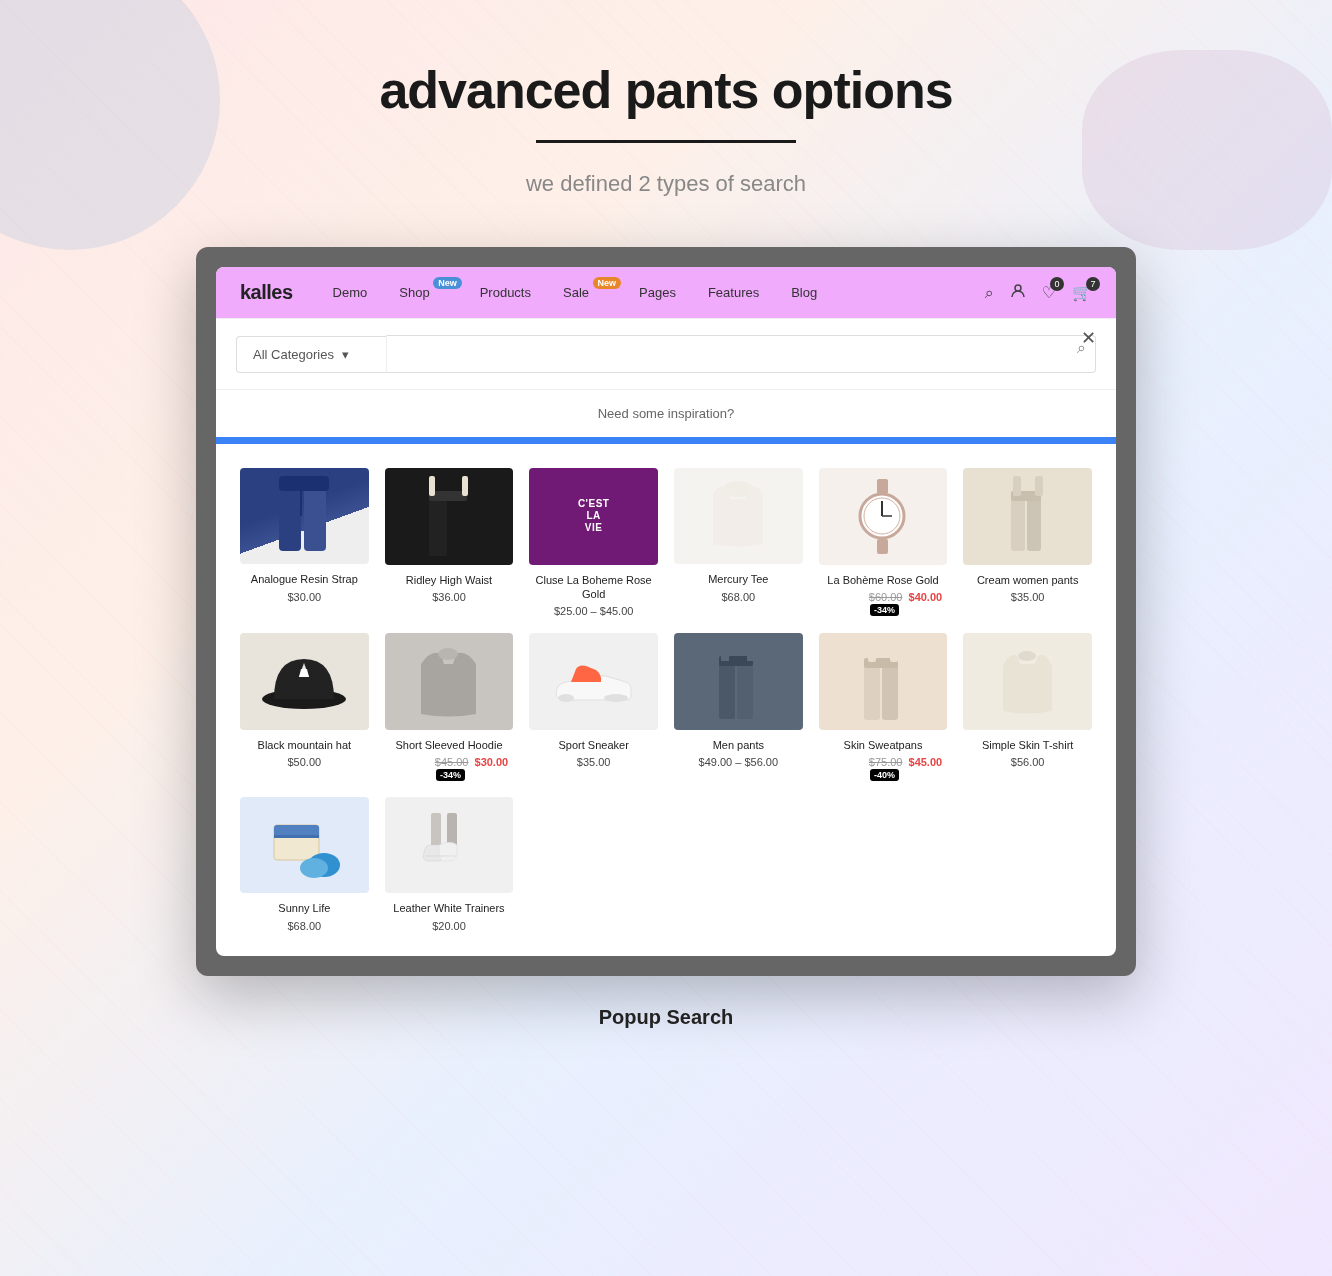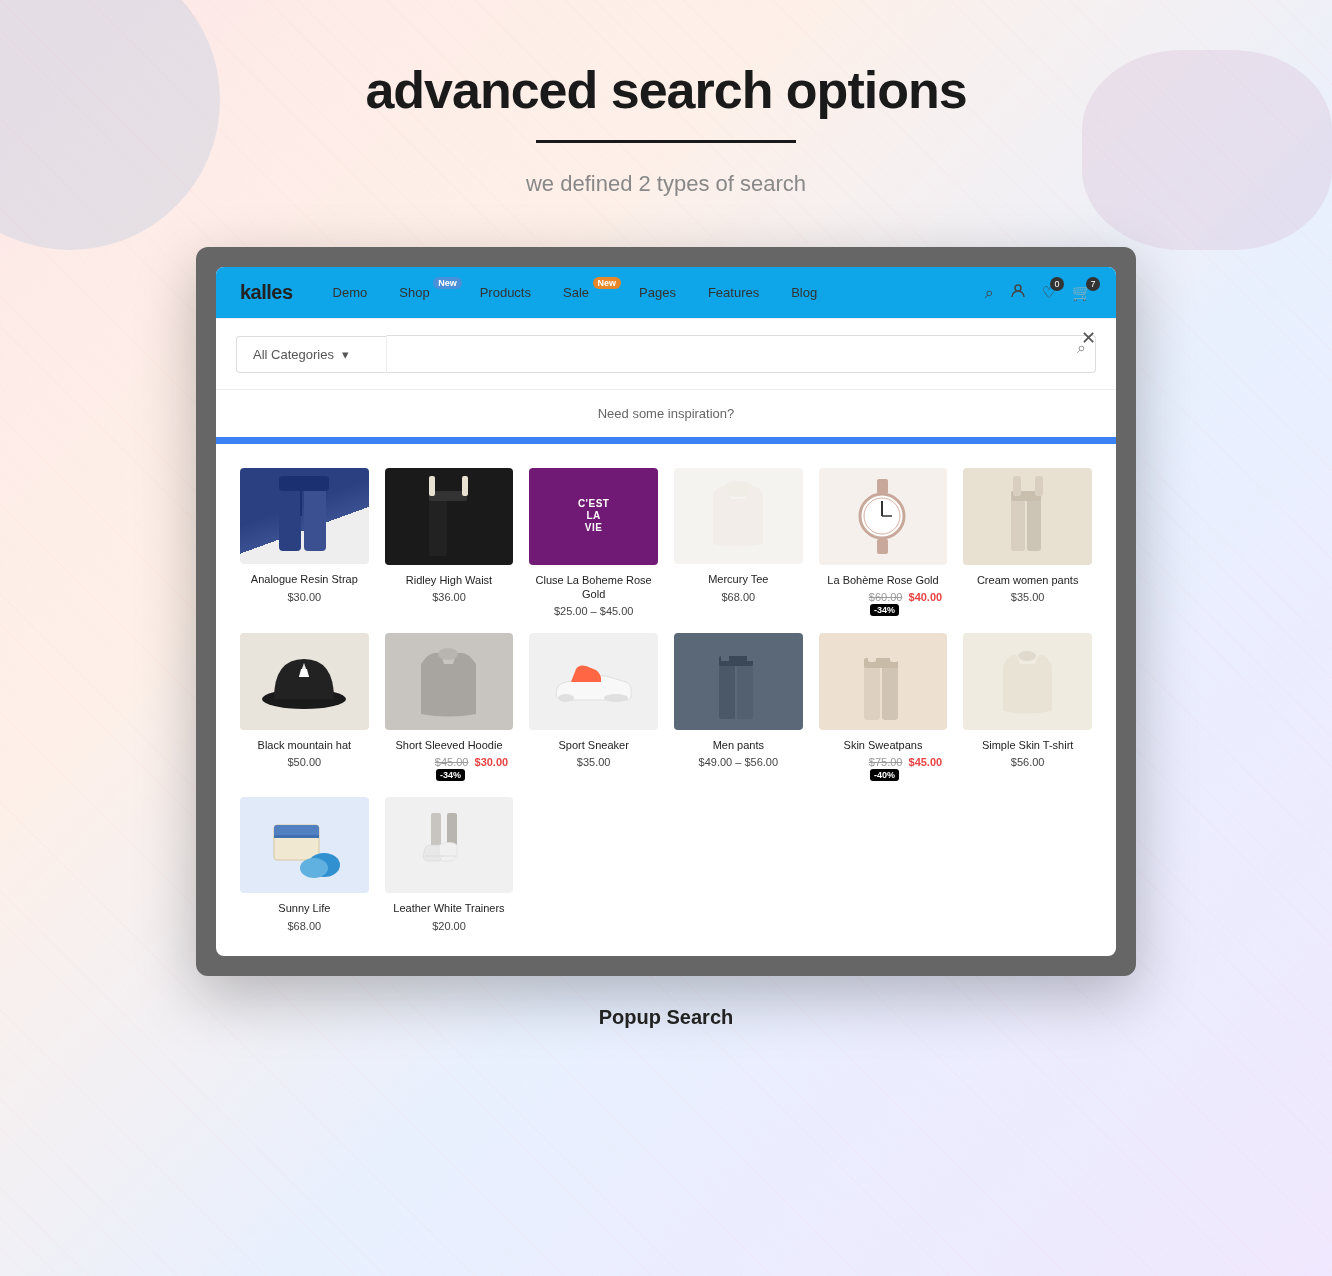--- a/index.html
+++ b/index.html
@@ -92,21 +92,21 @@
       overflow: hidden;
       position: relative;
     }
 
     
     .nav-bar {
       display: flex;
       align-items: center;
       padding: 14px 24px;
       border-bottom: 1px solid #eee;
-      background: #0ea5e9;
+      background: #f0abfc;
     }
     .nav-logo {
       font-size: 20px;
       font-weight: 700;
       color: #222;
       margin-right: 40px;
       letter-spacing: -0.5px;
     }
     .nav-items {
       display: flex;
@@ -323,21 +323,21 @@
   </style>
 </head>
 <body>
 
 <div class="bg-blob bg-blob-1"></div>
 <div class="bg-blob bg-blob-2"></div>
 <div class="bg-wavy"></div>
 
 <div class="page-content">
 
-  <h1 class="main-title">advanced search  options</h1>
+  <h1 class="main-title">advanced pants  options</h1>
   <div class="title-underline"></div>
   <p class="subtitle">we defined 2 types of search</p>
 
   <div class="browser-mockup">
     <div class="search-modal">
 
       <div class="nav-bar">
         <div class="nav-logo">kalles</div>
         <div class="nav-items">
           <span class="nav-item">Demo</span>

